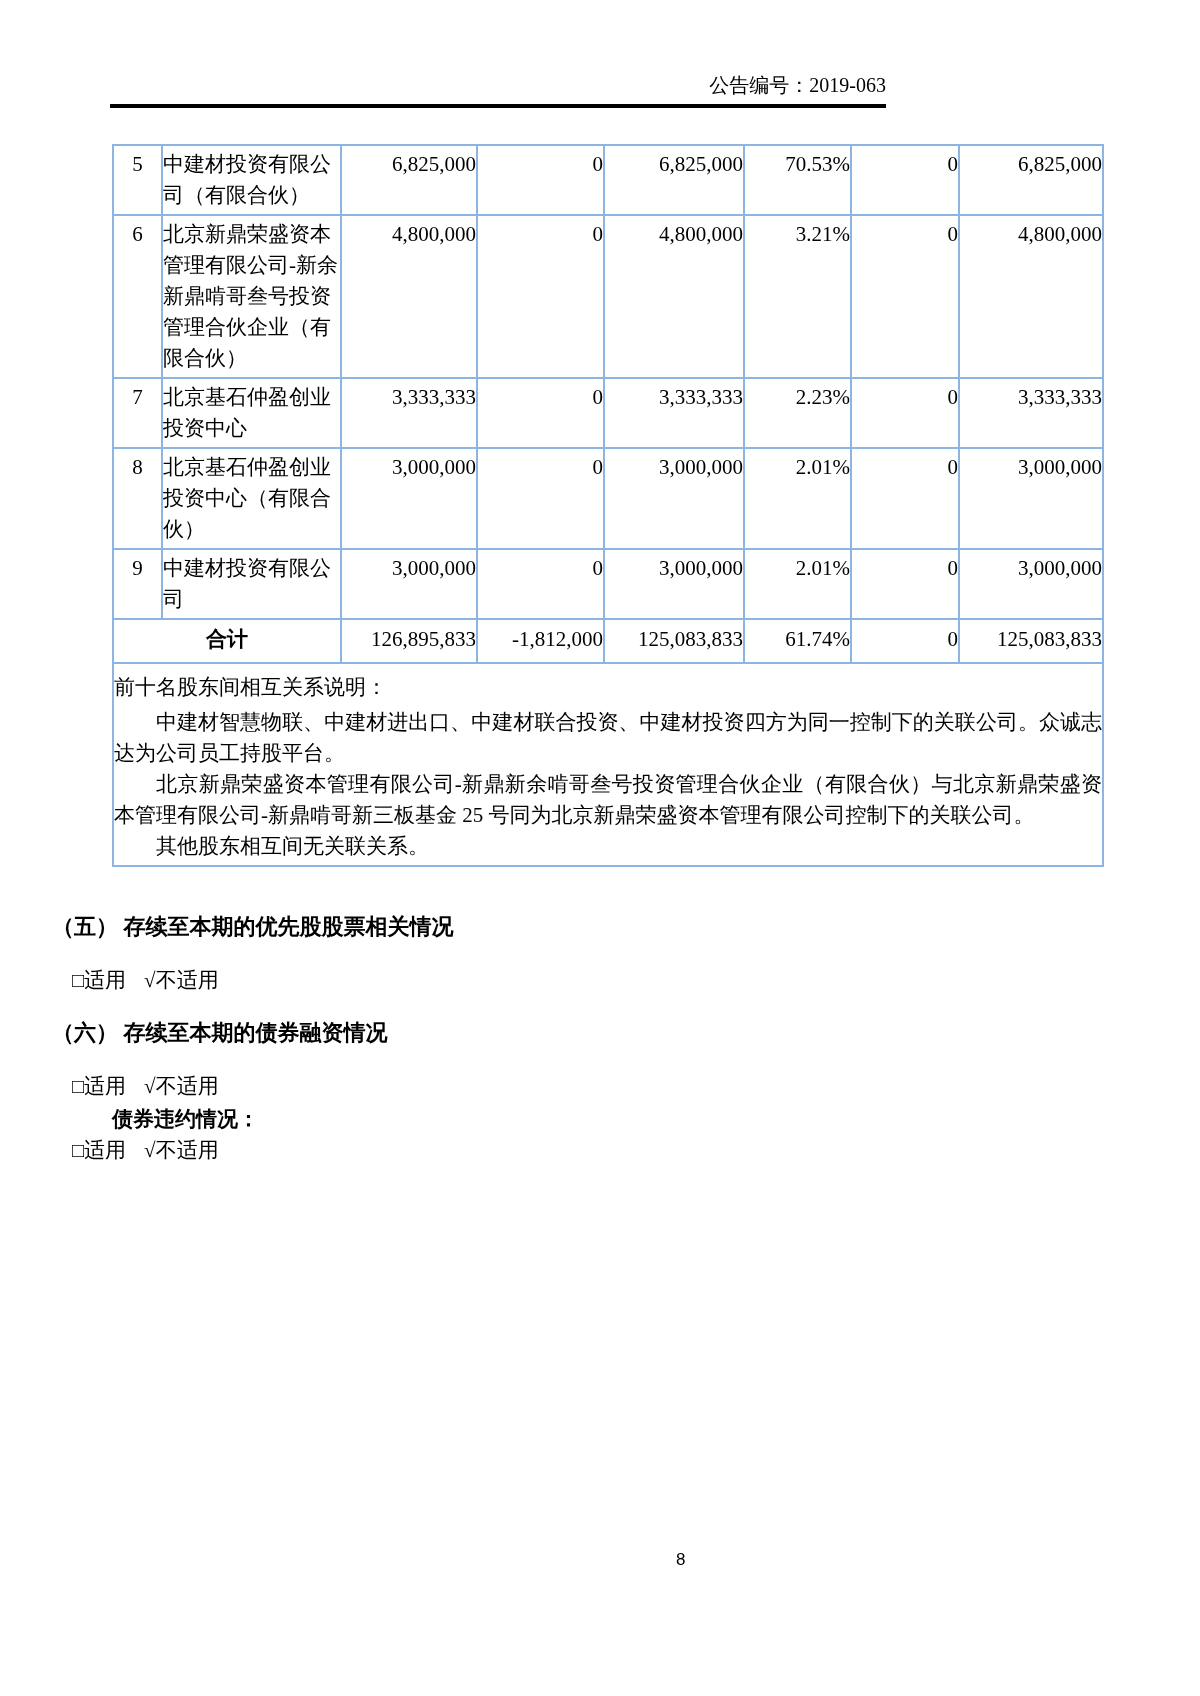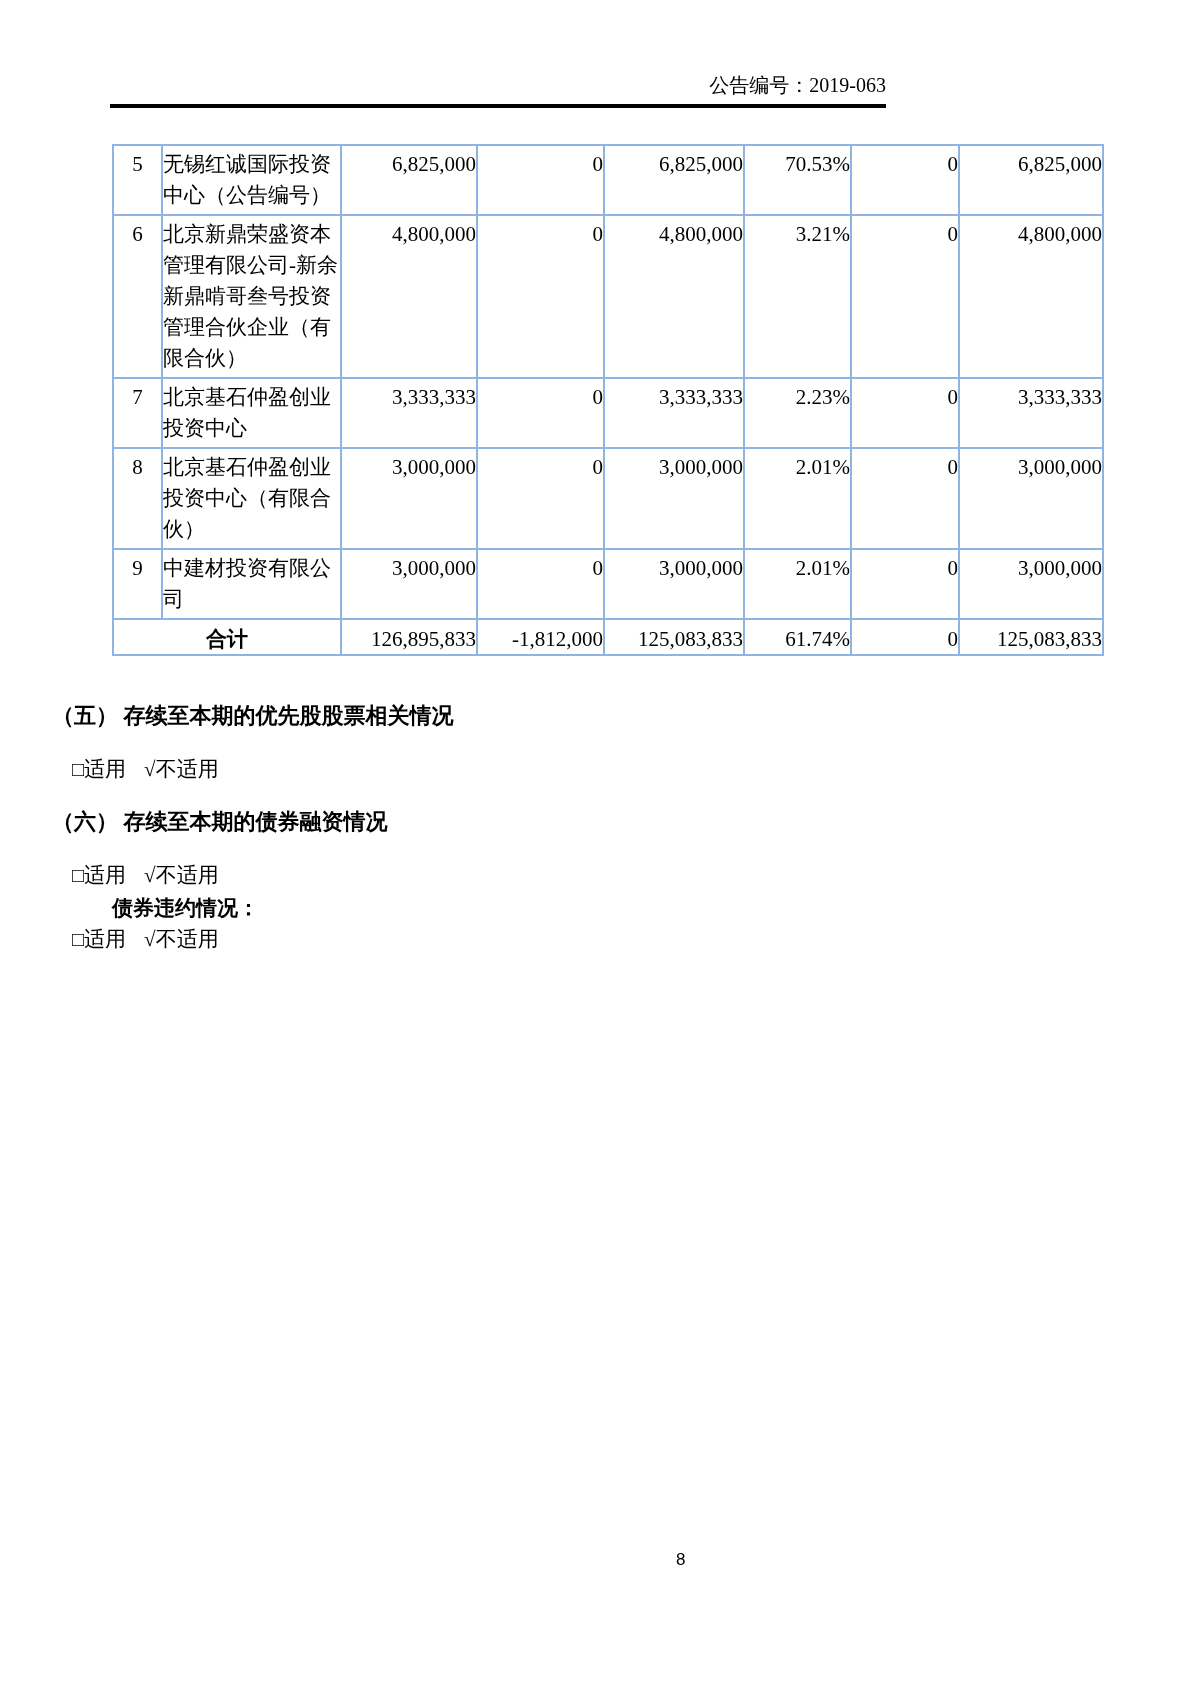--- a/index.html
+++ b/index.html
@@ -41,21 +41,21 @@
     padding: 3px 0;
   }
   td.col-no   { width: 49px;  text-align: center; }
   td.col-name { width: 179px; text-align: left; padding-left: 9px; padding-right: 5px; }
   td.col-n1   { width: 136px; text-align: right; padding-right: 13px; }
   td.col-n2   { width: 127px; text-align: right; padding-right: 13px; }
   td.col-n3   { width: 140px; text-align: right; padding-right: 13px; }
   td.col-pct  { width: 107px; text-align: right; padding-right: 13px; }
   td.col-n4   { width: 108px; text-align: right; padding-right: 13px; }
   td.col-n5   { width: 144px; text-align: right; padding-right: 13px; }
-  tr.total-row td { line-height: 30px; padding-top: 4px; padding-bottom: 0; }
+  tr.total-row td { line-height: 30px; padding-top: 4px; padding-bottom: 8px; }
   tr.total-row .total-label { text-align: center; font-weight: bold; }
 
   
   td.notes-cell {
     padding: 6px 14px 10px 10px;
     line-height: 47px;
     text-align: justify;
   }
   .notes-title { line-height: 40px; }
   .notes-para  { text-indent: 2em; }
@@ -99,21 +99,21 @@
 
 <div class="page">
 
   <div class="doc-header">公告编号：2019-063</div>
   <div class="header-rule"></div>
 
   <table class="holders">
     <tbody>
       <tr>
         <td class="col-no">5</td>
-        <td class="col-name">无锡红诚国际投资中心（公告编号）</td>
+        <td class="col-name">中建材投资有限公司（有限合伙）</td>
         <td class="col-n1">6,825,000</td>
         <td class="col-n2">0</td>
         <td class="col-n3">6,825,000</td>
         <td class="col-pct">70.53%</td>
         <td class="col-n4">0</td>
         <td class="col-n5">6,825,000</td>
       </tr>
       <tr>
         <td class="col-no">6</td>
         <td class="col-name">北京新鼎荣盛资本管理有限公司-新余新鼎啃哥叁号投资管理合伙企业（有限合伙）</td>
@@ -156,20 +156,28 @@
       </tr>
       <tr class="total-row">
         <td class="total-label" colspan="2">合计</td>
         <td class="col-n1">126,895,833</td>
         <td class="col-n2">-1,812,000</td>
         <td class="col-n3">125,083,833</td>
         <td class="col-pct">61.74%</td>
         <td class="col-n4">0</td>
         <td class="col-n5">125,083,833</td>
       </tr>
+      <tr>
+        <td class="notes-cell" colspan="8">
+          <div class="notes-title">前十名股东间相互关系说明：</div>
+          <div class="notes-para">中建材智慧物联、中建材进出口、中建材联合投资、中建材投资四方为同一控制下的关联公司。众诚志达为公司员工持股平台。</div>
+          <div class="notes-para">北京新鼎荣盛资本管理有限公司-新鼎新余啃哥叁号投资管理合伙企业（有限合伙）与北京新鼎荣盛资本管理有限公司-新鼎啃哥新三板基金 25 号同为北京新鼎荣盛资本管理有限公司控制下的关联公司。</div>
+          <div class="notes-para">其他股东相互间无关联关系。</div>
+        </td>
+      </tr>
     </tbody>
   </table>
 
   <div class="section-heading h1">（五）  存续至本期的优先股股票相关情况</div>
 
   <div class="applicability">
     <span class="box">□</span><span>适用</span><span class="check">√</span><span>不适用</span>
   </div>
 
   <div class="section-heading h2">（六）  存续至本期的债券融资情况</div>

